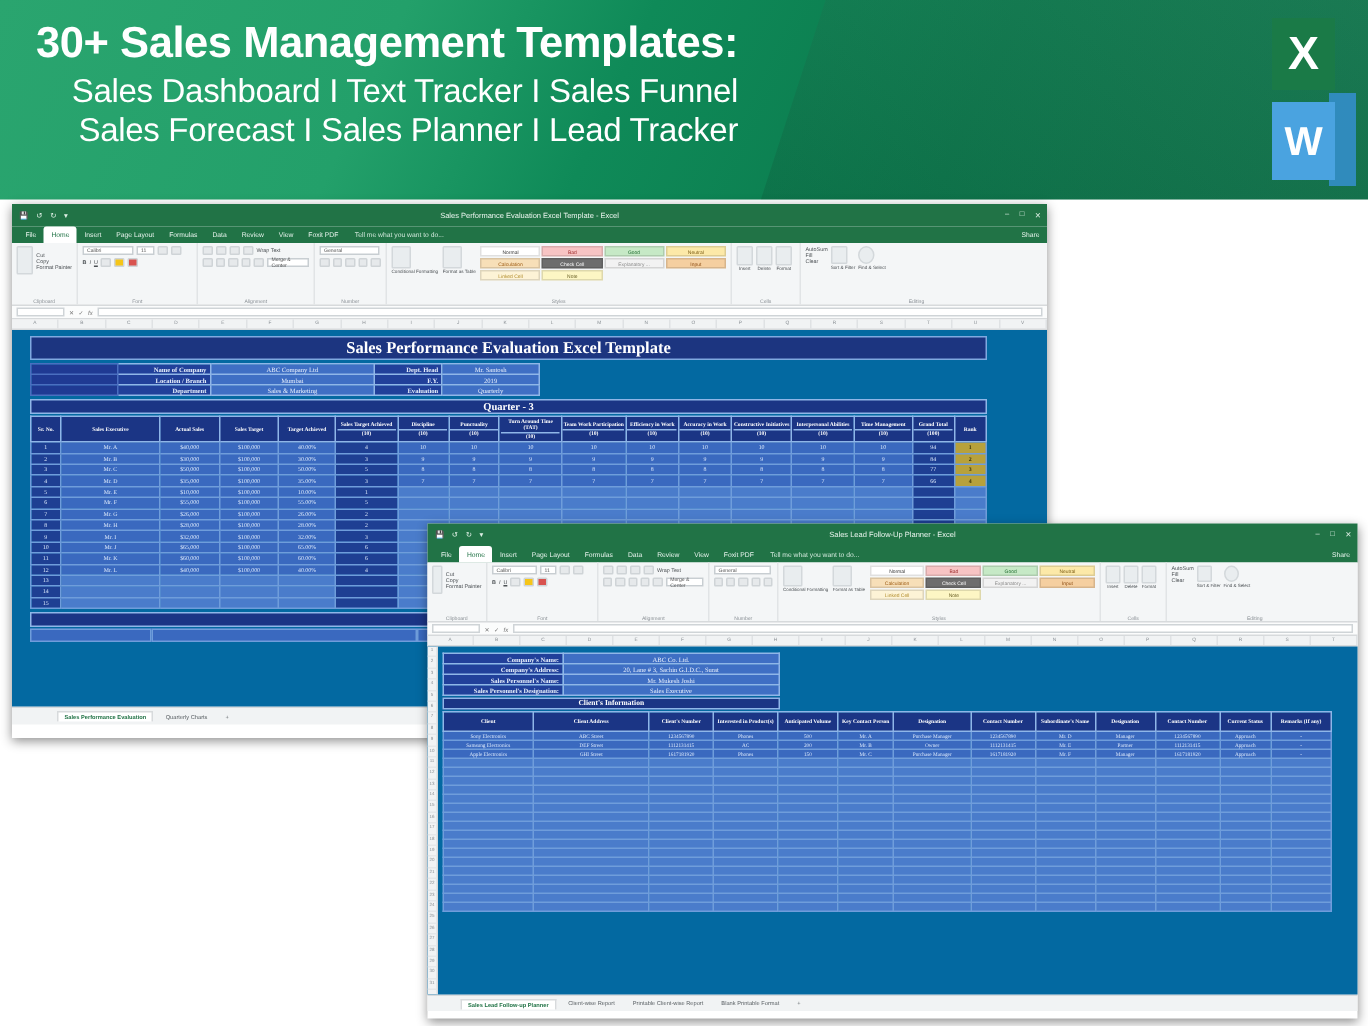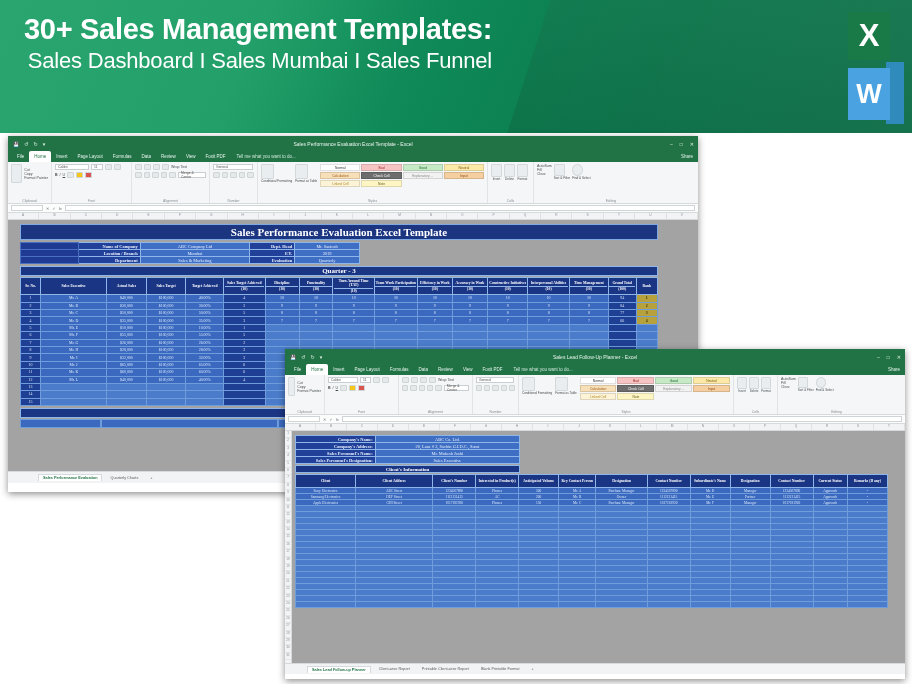--- a/index.html
+++ b/index.html
@@ -99,21 +99,21 @@
     height: 9px; background:#fbfcfc; border-bottom:1px solid #d7dadc;
     display:flex; align-items:center; gap:3px; padding:0 3px;
   }
   .namebox { width:32px; height:6px; border:1px solid #cfd4d7; background:#fff; }
   .fx { font-size:4px; color:#777; }
   .fbar-in { flex:1; height:6px; border:1px solid #cfd4d7; background:#fff; }
 
   .colhdr { height:7px; background:#f1f3f4; border-bottom:1px solid #d7dadc; display:flex; }
   .colhdr div { flex:1; border-right:1px solid #dfe2e4; font-size:3.2px; color:#8a9095; text-align:center; }
 
-  .sheet { background:#a3a3a3; position:relative; overflow:hidden; }
+  .sheet { background:#0369a1; position:relative; overflow:hidden; }
   .rowhdr-col { position:absolute; left:0; top:0; bottom:0; width:7px; background:#f1f3f4; border-right:1px solid #d7dadc; }
   .rowhdr-col div { height:7.4px; font-size:3px; color:#8a9095; text-align:center; border-bottom:1px solid #e4e7e9; }
 
   .xl-bottom {
     background:#f1f3f4; border-top:1px solid #d7dadc;
     display:flex; align-items:center; padding-left:30px; gap:4px;
   }
   .sh-tab { font-size:3.8px; color:#5b6165; padding:1px 4px; }
   .sh-tab.active { background:#fff; color:#217346; font-weight:bold; border:1px solid #d7dadc; border-bottom:none; }
   .tpl-title {
@@ -146,21 +146,22 @@
     background:#1b3585; color:#fff; text-align:center; font-weight:bold;
     font-family:"Liberation Serif", serif; border:1px solid #8fb6e8;
   }
 </style>
 </head>
 <body>
 
 <div class="banner">
   <div class="banner-text">
     <div class="banner-h1">30+ Sales Management Templates:</div>
-    <div class="banner-l">Sales Dashboard I Sales Mumbai I Sales Funnel</div>
+    <div class="banner-l">Sales Dashboard I Text Tracker I Sales Funnel</div>
+    <div class="banner-l">Sales Forecast I Sales Planner I Lead Tracker</div>
   </div>
   <div class="logo-w-tail"></div>
   <div class="logo-x">X</div>
   <div class="logo-w">W</div>
 </div>
 
 <div class="xl" id="win1" style="left:8px; top:136px; width:690px; height:356px;">
 
   <div class="xl-title">
     <div class="qat">

